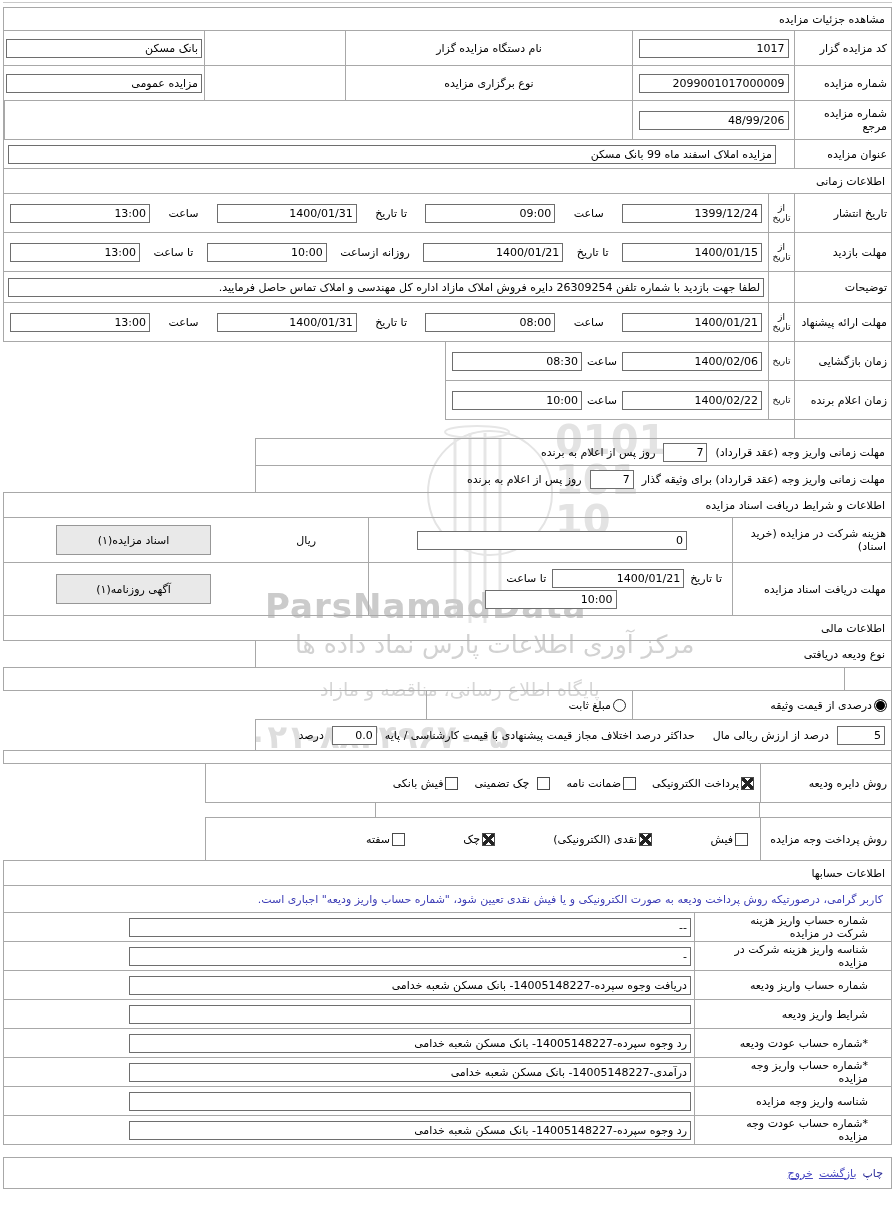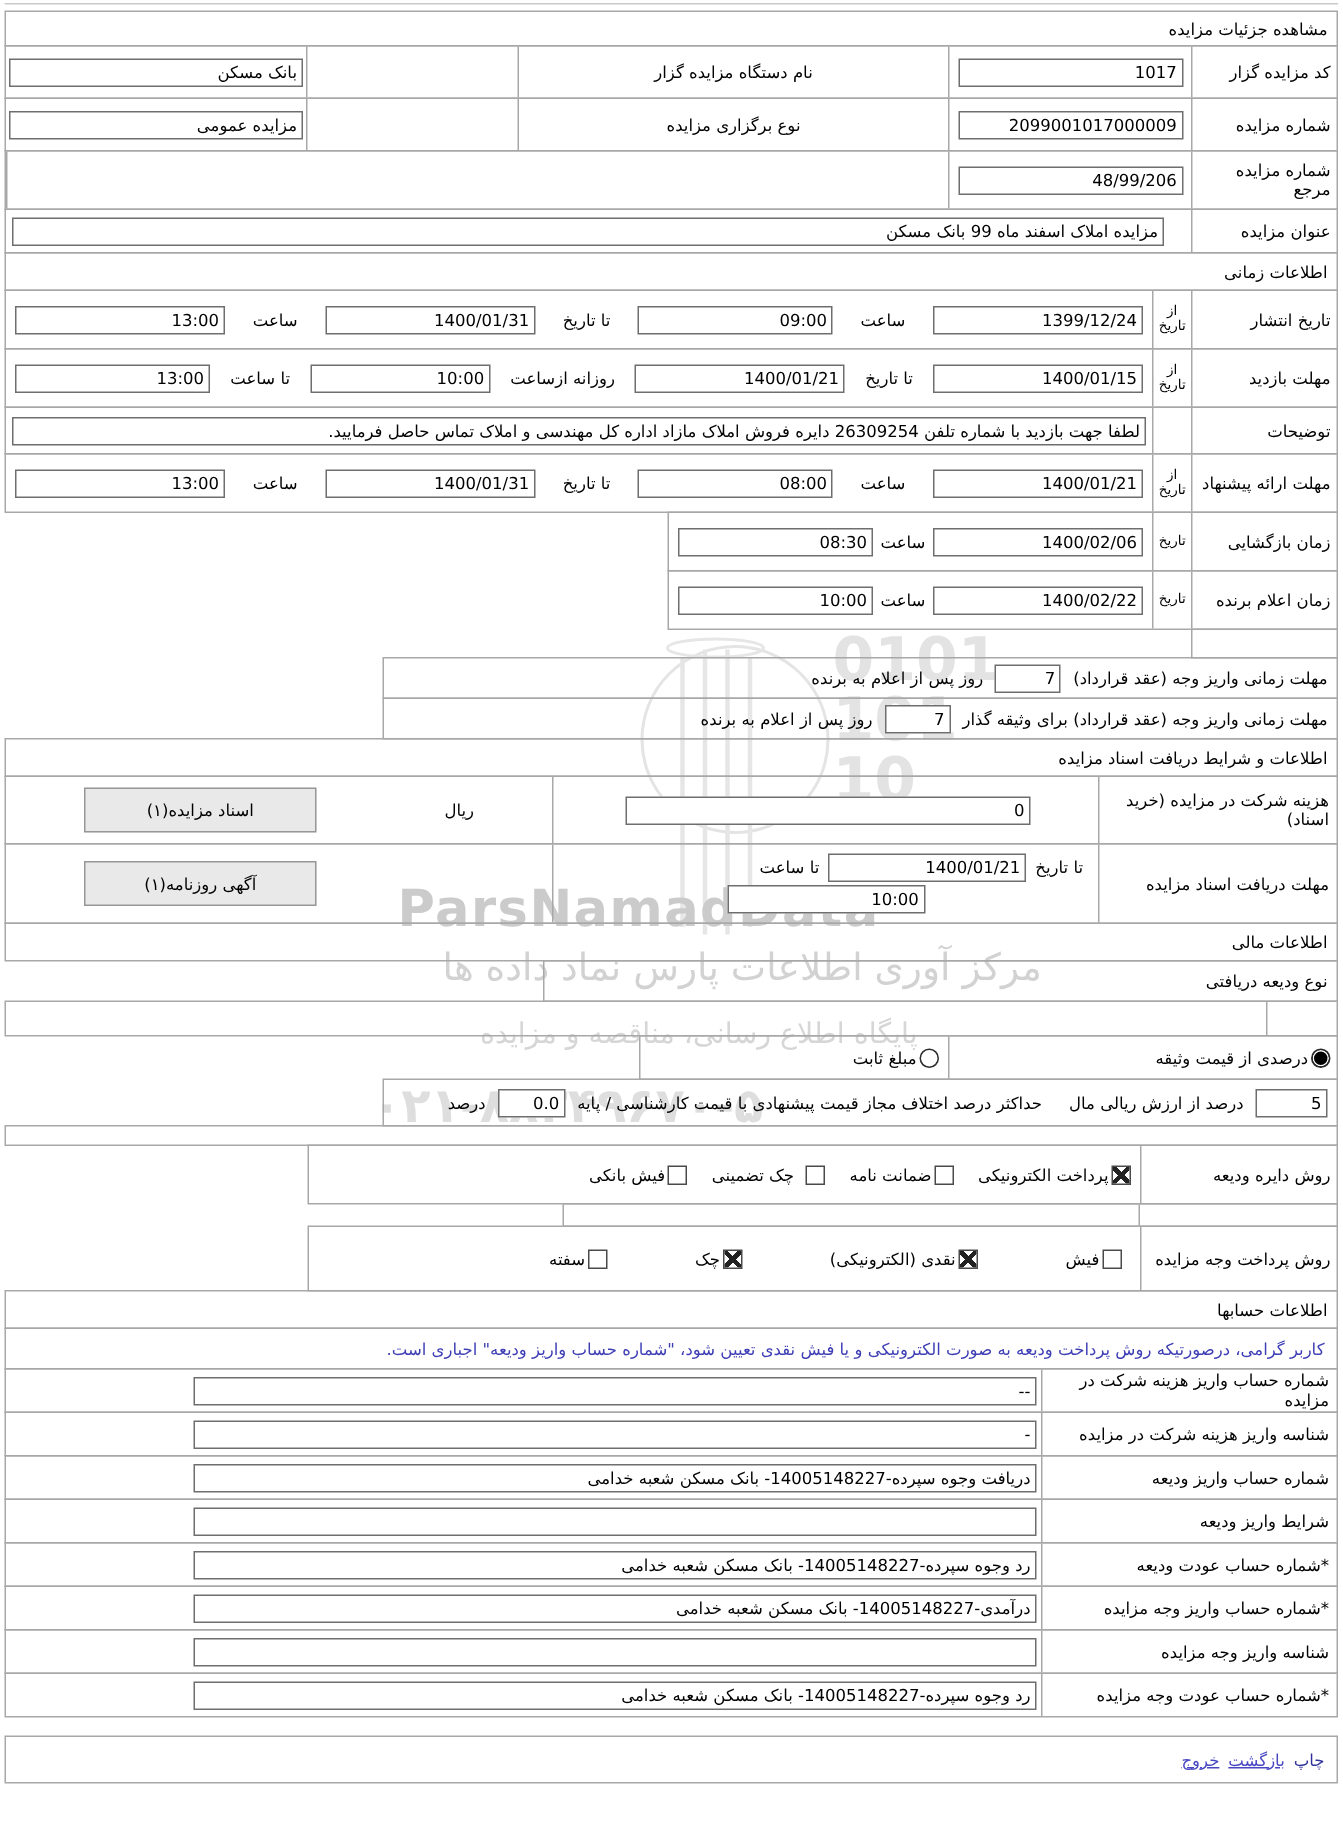--- a/index.html
+++ b/index.html
@@ -6,21 +6,21 @@
   body{width:895px;font-family:"DejaVu Sans",sans-serif;font-size:11px;color:#000;direction:rtl;}
   .page{position:relative;padding:2px 3px 8px 3px;}
   .topline{border-top:1px solid #c9c9c9;height:4px;}
   .tbl{position:relative;z-index:1;}
   .row{display:flex;align-items:stretch;border:1px solid #a8a8a8;margin-top:-1px;background:transparent;box-sizing:border-box;}
   .row.first{margin-top:0;}
   .sec{align-items:center;padding-right:6px;height:26px;}
   .lc{width:97px;border-left:1px solid #a8a8a8;display:flex;align-items:center;padding:0 4px;line-height:13px;box-sizing:border-box;flex:none;}
   .lc2{width:159px;border-left:1px solid #a8a8a8;display:flex;align-items:center;padding:0 5px;line-height:13px;box-sizing:border-box;flex:none;}
   .lc3{width:131px;border-left:1px solid #a8a8a8;display:flex;align-items:center;padding:0 4px;line-height:13px;box-sizing:border-box;flex:none;}
-  .lc4{width:197px;border-left:1px solid #a8a8a8;display:flex;align-items:center;padding:0 5px;line-height:13px;box-sizing:border-box;flex:none;}
+  .lc4{width:197px;border-left:1px solid #a8a8a8;display:flex;align-items:center;padding:0 23px;line-height:13px;box-sizing:border-box;flex:none;}
   .bl{border-left:1px solid #a8a8a8;}
   .cen{display:flex;align-items:center;justify-content:center;}
   .cell{display:flex;align-items:center;box-sizing:border-box;}
   .sm{width:26px;font-size:9px;text-align:center;line-height:10px;display:flex;align-items:center;justify-content:center;padding:0 1px;box-sizing:border-box;flex:none;}
   .flexline{display:flex;align-items:center;flex:1;padding:0 6px;justify-content:space-between;}
   .ibox{border:1px solid #6e6e6e;height:19px;font-family:"DejaVu Sans",sans-serif;font-size:11px;padding:0 3px;background:#fff;box-sizing:border-box;direction:rtl;color:#000;}
   input.ibox{outline:none;}
   .w150{width:150px;} .w140{width:140px;} .w132{width:132px;} .w130{width:130px;} .w120{width:120px;}
   .w48{width:48px;} .w44{width:44px;} .w45{width:45px;} .w270{width:270px;} .w562{width:562px;} .grow{flex:1;}
   .btn{background:#e9e9e9;border:1px solid #979797;height:30px;width:155px;font-family:"DejaVu Sans",sans-serif;font-size:11px;color:#000;}
@@ -54,21 +54,21 @@
     <svg class="wm" style="left:395px;top:418px;" width="170" height="210" viewBox="0 0 170 210">
       <circle cx="95" cy="75" r="62" fill="none" stroke="#e4e4e4" stroke-width="2"></circle>
       <line x1="60" y1="20" x2="60" y2="200" stroke="#e6e6e6" stroke-width="3"></line>
       <line x1="75" y1="15" x2="75" y2="205" stroke="#e6e6e6" stroke-width="3"></line>
       <line x1="90" y1="15" x2="90" y2="205" stroke="#e6e6e6" stroke-width="3"></line>
       <line x1="105" y1="20" x2="105" y2="200" stroke="#e6e6e6" stroke-width="3"></line>
       <ellipse cx="82" cy="14" rx="32" ry="6" fill="none" stroke="#e6e6e6" stroke-width="2"></ellipse>
     </svg>
     <div class="wm wm-brand" style="left:265px;top:586px;">ParsNamadData</div>
     <div class="wm wm-fa1" style="left:295px;top:630px;">مرکز آوری اطلاعات پارس نماد داده ها</div>
-    <div class="wm wm-fa2" style="left:320px;top:678px;">پایگاه اطلاع رسانی، مناقصه و مزایده</div>
+    <div class="wm wm-fa2" style="left:320px;top:678px;">پایگاه اطلاع رسانی، مناقصه و مازاد</div>
     <div class="wm wm-phone" style="left:248px;top:718px;">۰۲۱-۸۸۳۴۹۶۷۰-۵</div>
   </div>
 
   <div class="tbl">
 
     <div class="row sec first" style="height:24px;">
       <span>مشاهده جزئیات مزایده</span>
     </div>
 
     <div class="row" style="height:36px;">
@@ -254,21 +254,21 @@
       </div>
       <div class="cell" style="flex:1;justify-content:flex-end;padding-left:52px;">
         <button class="btn">آگهی روزنامه(۱)</button>
       </div>
     </div>
 
     <div class="row sec">
       <span>اطلاعات مالی</span>
     </div>
 
-    <div class="row" style="height:28px;width:530px;align-items:center;padding:12px 6px;">
+    <div class="row" style="height:28px;width:637px;align-items:center;padding:12px 6px;">
       <span>نوع ودیعه دریافتی</span>
     </div>
 
     <div class="row" style="height:24px;">
       <div style="width:46px;border-left:1px solid #a8a8a8;"></div>
     </div>
 
     <div class="row" style="height:30px;width:466px;">
       <div class="cell bl" style="width:259px;padding:0 4px;gap:2px;">
         <span class="rd" data-checked="true"></span>

